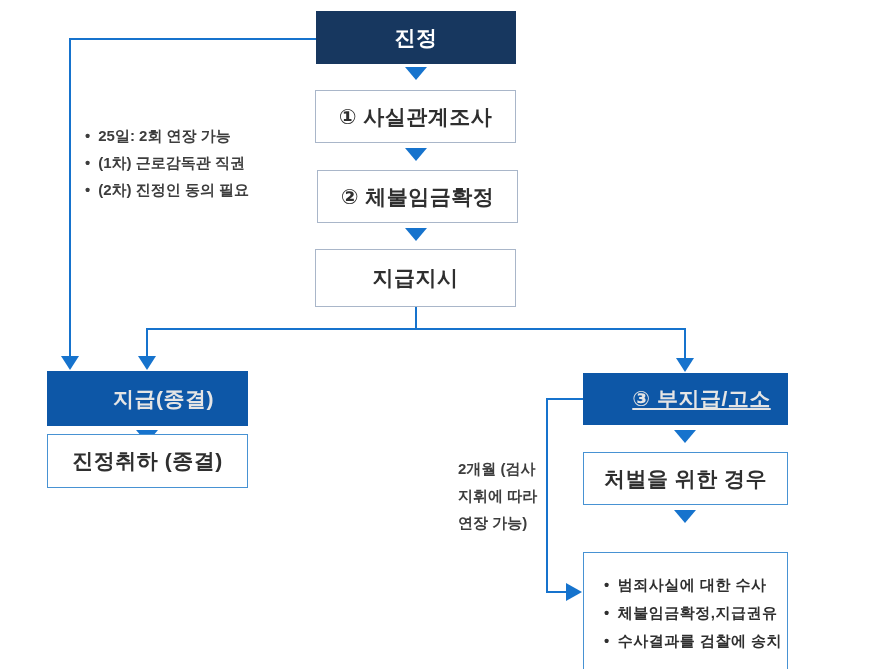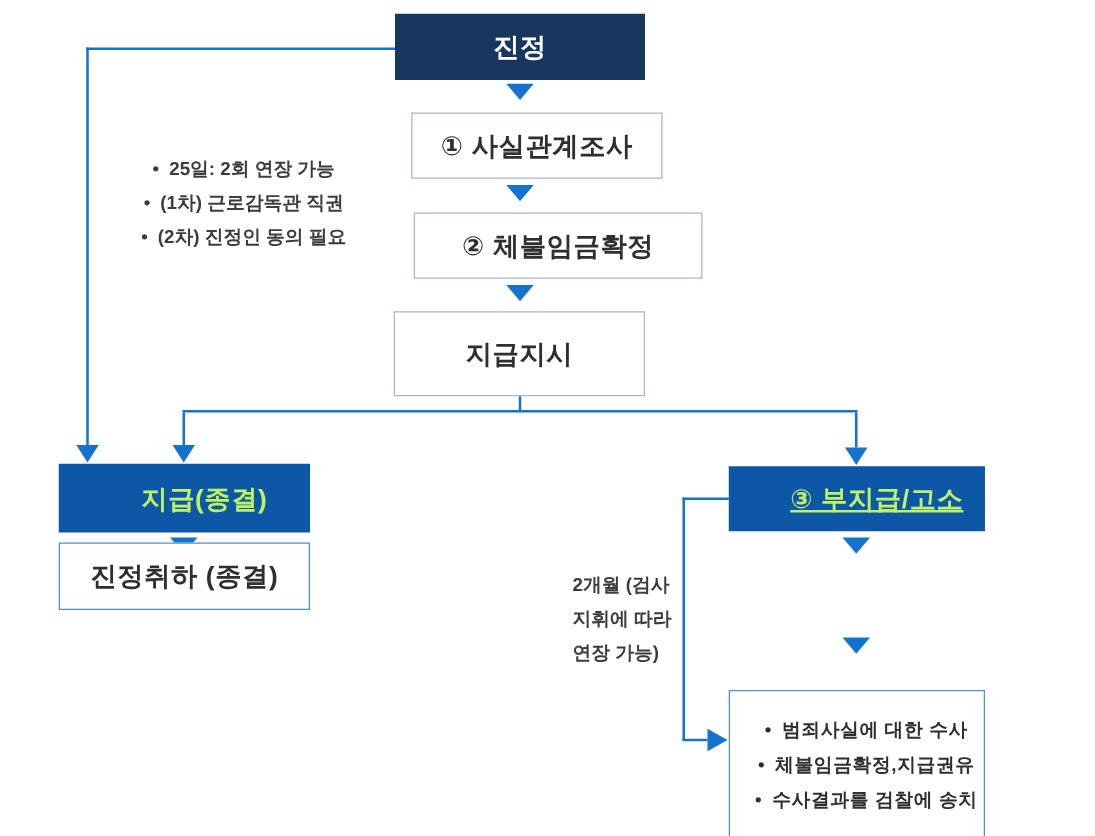--- a/index.html
+++ b/index.html
@@ -13,28 +13,28 @@
   }
   *{margin:0;padding:0;box-sizing:border-box;}
   html,body{background:#fff;}
   body{font-family:"Liberation Sans","DejaVu Sans",sans-serif;}
   .canvas{position:relative;width:876px;height:669px;background:#ffffff;overflow:hidden;}
 
   
   .node{position:absolute;display:flex;align-items:center;justify-content:center;
         font-size:21px;font-weight:700;letter-spacing:0.5px;}
   .node.dark{background:var(--dark-navy);color:#ffffff;}
-  .node.blue{background:var(--primary-blue);color:#bef264;padding-left:32px;}
+  .node.blue{background:var(--primary-blue);color:#e5e5e5;padding-left:32px;}
   .node.white-top{background:#ffffff;border:1px solid var(--top-box-border);color:var(--label-text);}
   .node.white-bottom{background:#ffffff;border:1px solid var(--bottom-box-border);color:var(--label-text);}
 
   .box-jinjeong{left:316px;top:11px;width:200px;height:53px;}
-  .box-step1{left:329px;top:90px;width:201px;height:53px;}
-  .box-step2{left:331px;top:170px;width:231px;height:53px;}
-  .box-step3{left:315px;top:249px;width:201px;height:68px;}
+  .box-step1{left:315px;top:90px;width:201px;height:53px;}
+  .box-step2{left:317px;top:170px;width:201px;height:53px;}
+  .box-step3{left:315px;top:249px;width:201px;height:58px;}
   .box-jigeup{left:47px;top:371px;width:201px;height:55px;}
   .box-chwiha{left:47px;top:434px;width:201px;height:54px;}
   .box-bujigeup{left:583px;top:373px;width:205px;height:52px;text-decoration:underline;}
   .box-cheobeol{left:583px;top:452px;width:205px;height:53px;}
   .box-susa{left:583px;top:531px;width:205px;height:122px;justify-content:flex-start;
             padding-left:20px;font-size:15px;font-weight:700;margin-top:21px;}
 
   
   .line{position:absolute;background:var(--line-blue);}
   .l-top-h{left:69px;top:38px;width:247px;height:2px;}
@@ -62,21 +62,21 @@
   .t-bujigeup{left:674px;top:430px;}
   .t-cheobeol{left:674px;top:510px;}
   .tri-right{position:absolute;width:0;height:0;left:566px;top:583px;
              border-top:9px solid transparent;border-bottom:9px solid transparent;
              border-left:16px solid var(--line-blue);}
 
   
   .note{position:absolute;color:var(--note-text);font-size:15px;font-weight:600;line-height:27px;}
   .note-left{left:85px;top:122px;width:220px;}
   .note-loop{left:458px;top:455px;width:120px;}
-  ul.bullets{list-style:none;text-align:center;}
+  ul.bullets{list-style:none;}
   ul.bullets li::before{content:"•";margin-right:8px;}
   .box-susa ul.bullets{line-height:28px;color:var(--label-text);}
 </style>
 </head>
 <body>
 
 <div class="canvas">
 
   <div class="line l-top-h"></div>
   <div class="line l-left-v"></div>
@@ -106,20 +106,21 @@
   <div class="node white-top box-step2">② 체불임금확정</div>
 
   <div class="node white-top box-step3">지급지시</div>
 
   <div class="node blue box-jigeup">지급(종결)</div>
 
   <div class="node white-bottom box-chwiha">진정취하 (종결)</div>
 
   <div class="node blue box-bujigeup">③ 부지급/고소</div>
 
+  <div class="node white-bottom box-cheobeol">처벌을 위한 경우</div>
 
   <div class="node white-bottom box-susa">
     <ul class="bullets">
       <li>범죄사실에 대한 수사</li>
       <li>체불임금확정,지급권유</li>
       <li>수사결과를 검찰에 송치</li>
     </ul>
   </div>
 
   <div class="note note-left">

